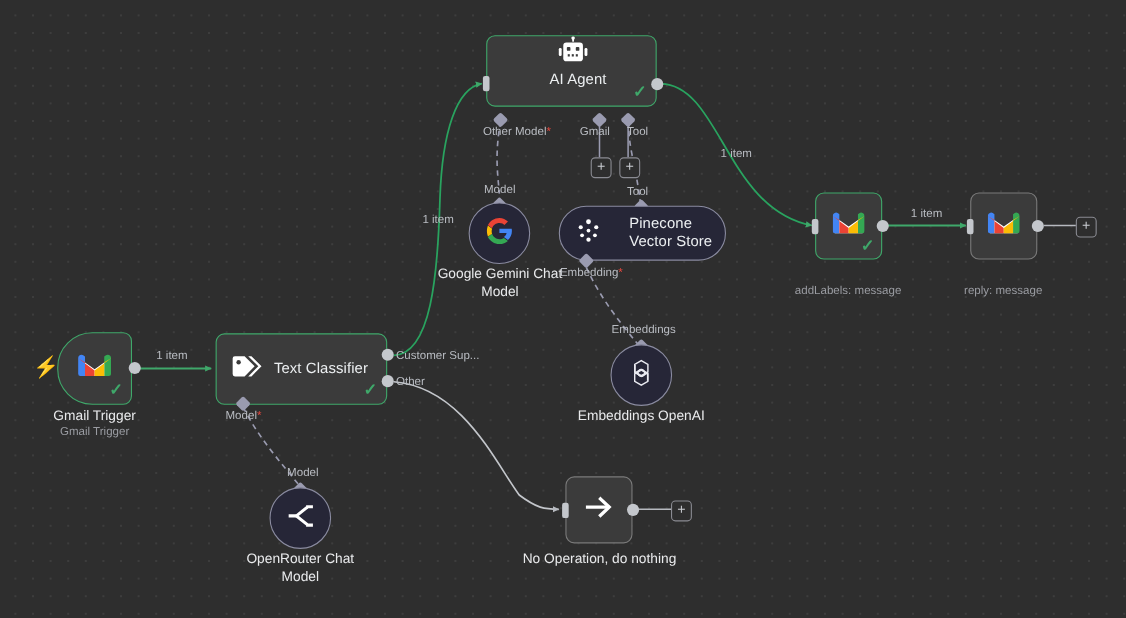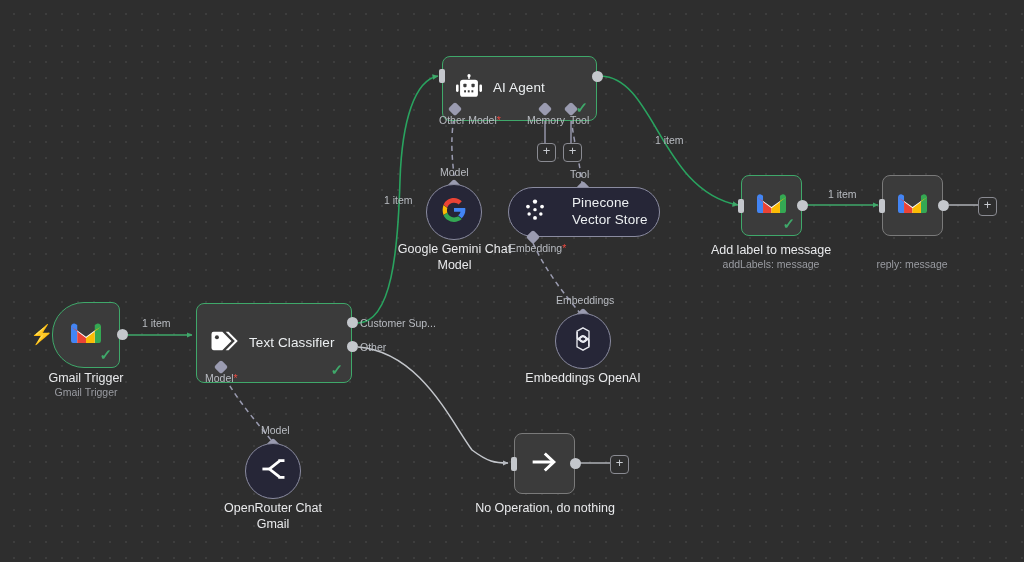--- a/index.html
+++ b/index.html
@@ -199,39 +199,39 @@
         <path d="M10 13 L24 23 L38 13 L38 33 L32 33 L32 21 L24 27 L16 21 L16 33 L10 33 Z" fill="#ea4335" opacity="0"></path>
       </svg>
     </span>
     <span class="check" style="right:7px; bottom:5px;">✓</span>
   </div>
   <div class="port-out" style="left:117px; top:329px;"></div>
   <div class="caption" style="left:16px; top:370px; width:140px;">Gmail Trigger</div>
   <div class="subcaption" style="left:16px; top:386px; width:140px;">Gmail Trigger</div>
   <div class="edge-label" style="left:142px; top:317px;">1 item</div>
 
-  <div class="node rect done" style="left:196px; top:303px; width:156px; height:80px; padding-left:12px;">
+  <div class="node rect done" style="left:196px; top:303px; width:156px; height:65px; padding-left:12px;">
     <span class="icon" style="margin-right:10px;">
       <svg width="30" height="24" viewBox="0 0 36 28">
         <path d="M3 5.5 A2.5 2.5 0 0 1 5.5 3 L16 3 L27 14 L16 25 L5.5 25 A2.5 2.5 0 0 1 3 22.5 Z" fill="#ffffff"></path>
         <circle cx="9.5" cy="9.5" r="2.4" fill="#3b3b3b"></circle>
         <path d="M20 3 L31 14 L20 25 L23.5 25 L34.5 14 L23.5 3 Z" fill="#ffffff"></path>
       </svg>
     </span>
     <span class="node-title">Text Classifier</span>
     <span class="check" style="right:8px; bottom:5px;">✓</span>
   </div>
   <div class="port-out" style="left:347px; top:317px;"></div>
   <div class="port-label" style="left:360px; top:317px;">Customer Sup...</div>
   <div class="port-out" style="left:347px; top:341px;"></div>
   <div class="port-label" style="left:360px; top:341px;">Other</div>
   <div class="diamond" style="left:216px; top:362px;"></div>
   <div class="port-label" style="left:205px; top:372px;"><span>Model</span><span class="req">*</span></div>
 
-  <div class="node rect done" style="left:442px; top:56px; width:155px; height:65px; padding-left:12px;">
+  <div class="node rect done" style="left:442px; top:32px; width:155px; height:65px; padding-left:12px;flex-direction:column;">
     <span class="icon" style="margin-right:10px;">
       <svg width="28" height="26" viewBox="0 0 34 32">
         <rect x="16" y="1" width="2" height="5" fill="#ffffff"></rect>
         <circle cx="17" cy="2" r="2" fill="#ffffff"></circle>
         <rect x="1" y="13" width="3.2" height="9" rx="1.4" fill="#ffffff"></rect>
         <rect x="29.8" y="13" width="3.2" height="9" rx="1.4" fill="#ffffff"></rect>
         <rect x="6" y="7" width="22" height="21" rx="3.5" fill="#ffffff"></rect>
         <rect x="10" y="12" width="4" height="4.2" rx="1" fill="#3b3b3b"></rect>
         <rect x="20" y="12" width="4" height="4.2" rx="1" fill="#3b3b3b"></rect>
         <rect x="11" y="20" width="2.3" height="2.6" fill="#3b3b3b"></rect>
@@ -242,21 +242,21 @@
     <span class="node-title">AI Agent</span>
     <span class="check" style="right:8px; bottom:5px;">✓</span>
   </div>
   <div class="port-in" style="left:439px; top:69px;"></div>
   <div class="port-out" style="left:592px; top:71px;"></div>
 
   <div class="diamond" style="left:450px; top:104px;"></div>
   <div class="port-label" style="left:439px; top:114px;"><span>Other Model</span><span class="req">*</span></div>
 
   <div class="diamond" style="left:540px; top:104px;"></div>
-  <div class="port-label" style="left:527px; top:114px;">Memory</div>
+  <div class="port-label" style="left:527px; top:114px;">Gmail</div>
 
   <div class="diamond" style="left:566px; top:104px;"></div>
   <div class="port-label" style="left:570px; top:114px;">Tool</div>
 
   <div class="plusbtn" style="left:537px; top:143px;">+</div>
   <div class="plusbtn" style="left:563px; top:143px;">+</div>
 
   <div class="edge-label" style="left:384px; top:194px;">1 item</div>
   <div class="edge-label" style="left:655px; top:134px;">1 item</div>
 
@@ -315,37 +315,36 @@
   <div class="node circ" style="left:245px; top:443px; width:56px; height:56px;">
     <span class="icon">
       <svg width="30" height="26" viewBox="0 0 34 28">
         <path d="M5 14 L13 14" stroke="#ffffff" stroke-width="3.2" fill="none"></path>
         <path d="M23 6 L13 14 L23 22" stroke="#ffffff" stroke-width="3.2" fill="none" stroke-linecap="square"></path>
         <path d="M23 4.5 L30 4.5" stroke="#ffffff" stroke-width="3.2" fill="none"></path>
         <path d="M23 23.5 L30 23.5" stroke="#ffffff" stroke-width="3.2" fill="none"></path>
       </svg>
     </span>
   </div>
-  <div class="caption wrap" style="left:208px; top:500px; width:130px;">OpenRouter Chat Gmail</div>
+  <div class="caption wrap" style="left:208px; top:500px; width:130px;">OpenRouter Chat Model</div>
 
   <div class="node rect done" style="left:741px; top:175px; width:61px; height:61px; justify-content:center;">
     <span class="icon">
       <svg width="29" height="22" viewBox="0 0 48 36">
         <path d="M3 33 L3 8 L24 23 L45 8 L45 33 Z" fill="#fff"></path>
         <path d="M0 6.5 A5 5 0 0 1 8 3 L10 4.5 L10 33 L3.5 33 A3.5 3.5 0 0 1 0 29.5 Z" fill="#4285f4"></path>
         <path d="M48 6.5 A5 5 0 0 0 40 3 L38 4.5 L38 33 L44.5 33 A3.5 3.5 0 0 0 48 29.5 Z" fill="#34a853"></path>
         <path d="M0 7 L24 25 L24 33 L10 33 L10 13 Z" fill="#ea4335"></path>
         <path d="M48 7 L24 25 L24 33 L38 33 L38 13 Z" fill="#fbbc05"></path>
       </svg>
     </span>
     <span class="check" style="right:6px; bottom:4px;">✓</span>
   </div>
   <div class="port-in" style="left:738px; top:199px;"></div>
   <div class="port-out" style="left:797px; top:200px;"></div>
-  <div class="caption" style="left:696px; top:242px; width:150px;">Add label to message</div>
   <div class="subcaption" style="left:696px; top:258px; width:150px;">addLabels: message</div>
   <div class="edge-label" style="left:828px; top:188px;">1 item</div>
 
   <div class="node rect" style="left:882px; top:175px; width:61px; height:61px; justify-content:center;">
     <span class="icon">
       <svg width="29" height="22" viewBox="0 0 48 36">
         <path d="M3 33 L3 8 L24 23 L45 8 L45 33 Z" fill="#fff"></path>
         <path d="M0 6.5 A5 5 0 0 1 8 3 L10 4.5 L10 33 L3.5 33 A3.5 3.5 0 0 1 0 29.5 Z" fill="#4285f4"></path>
         <path d="M48 6.5 A5 5 0 0 0 40 3 L38 4.5 L38 33 L44.5 33 A3.5 3.5 0 0 0 48 29.5 Z" fill="#34a853"></path>
         <path d="M0 7 L24 25 L24 33 L10 33 L10 13 Z" fill="#ea4335"></path>

